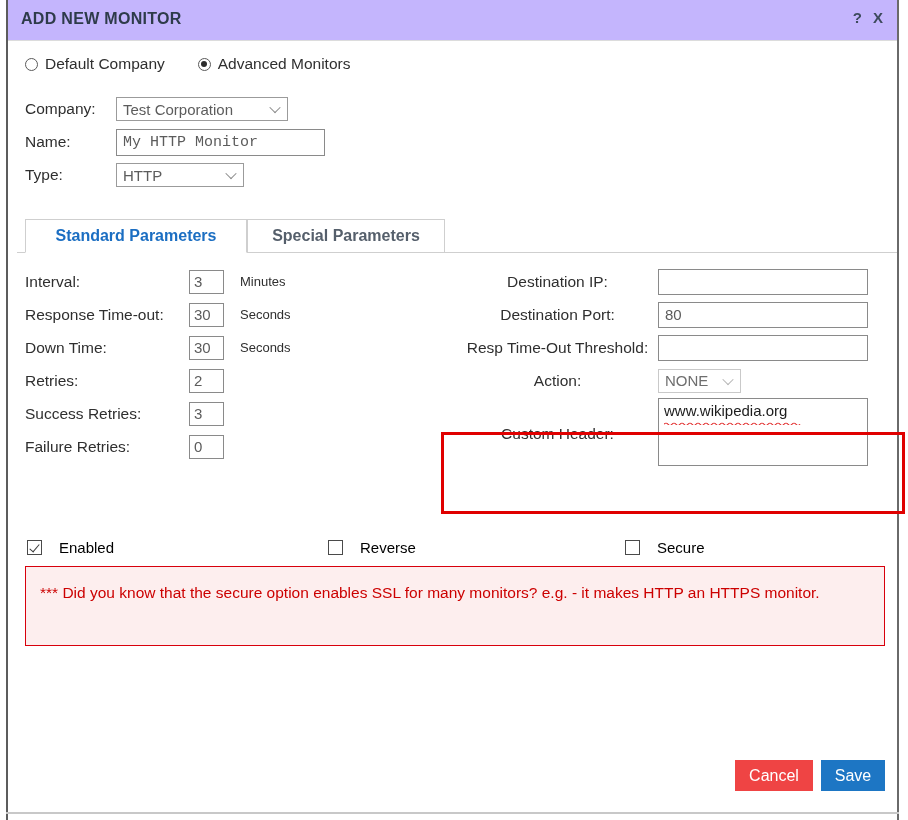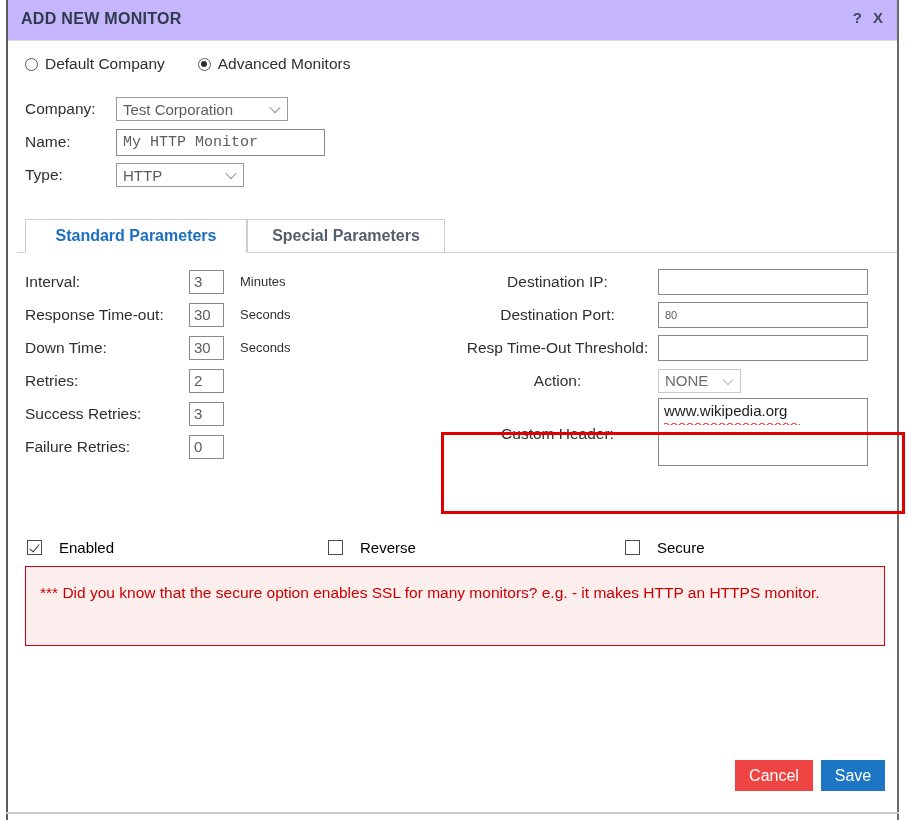--- a/index.html
+++ b/index.html
@@ -237,21 +237,21 @@
     margin-left: 16px;
     font-size: 13px;
     color: #2f2f2f;
   }
   .wide {
     box-sizing: border-box;
     width: 210px; height: 26px;
     border: 1px solid #8a8a8a;
     background: #fff;
     padding-left: 6px;
-    font-size: 11px;
+    font-size: 15px;
     color: #5c5c5c;
     font-family: "Liberation Sans", sans-serif;
     outline: none;
   }
   .sel-action {
     width: 83px;
     border: 1px solid #c9c9c9;
     color: #6e6e6e;
   }
   .sel-action .caret {

